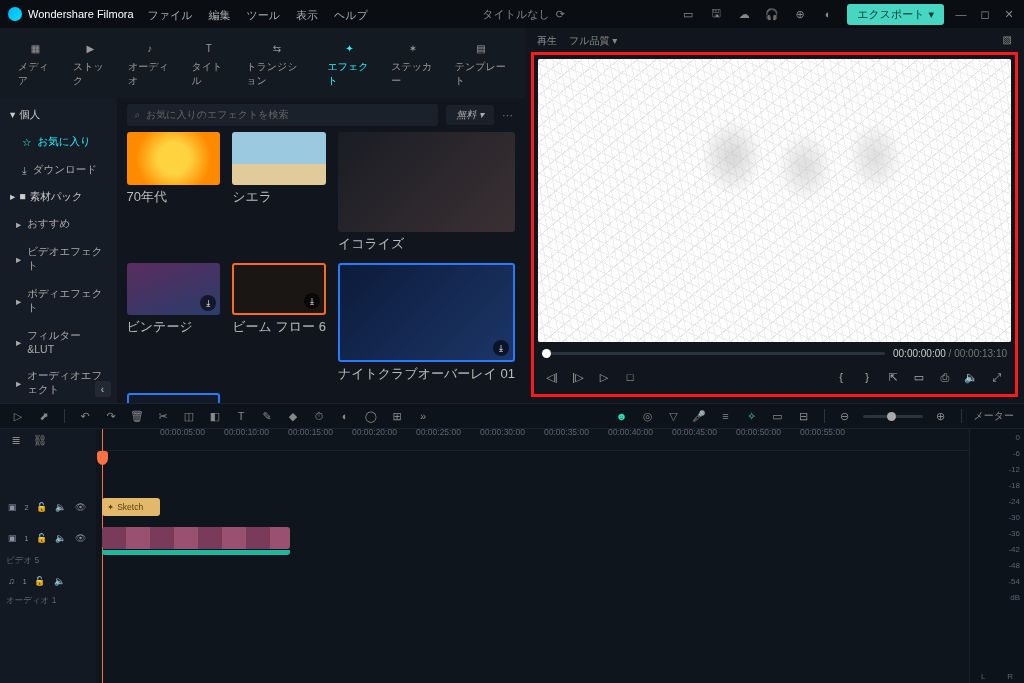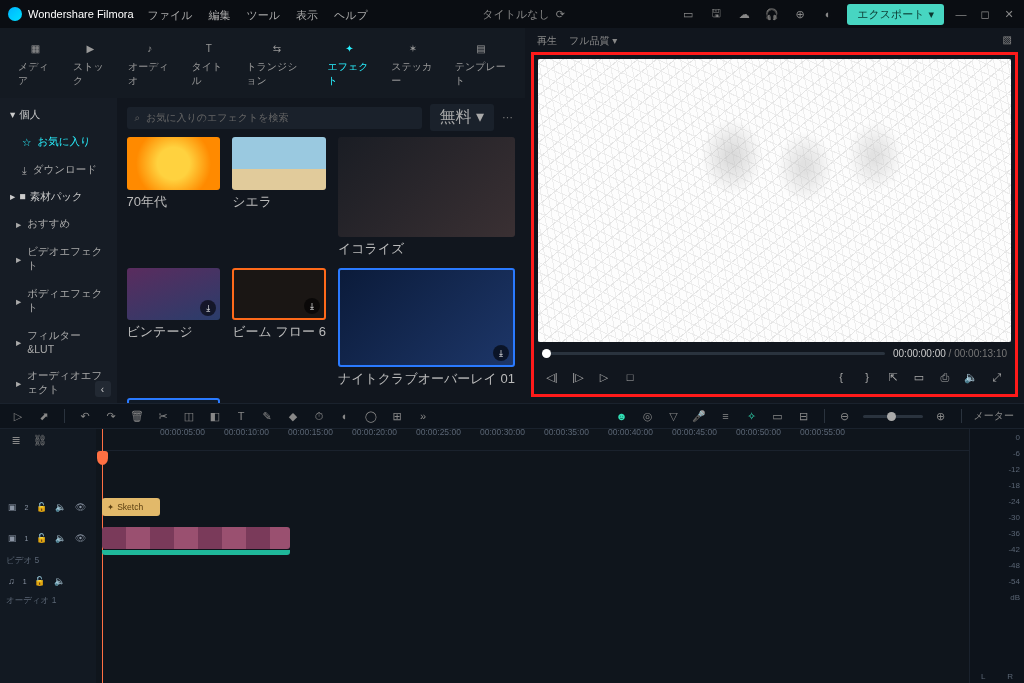--- a/index.html
+++ b/index.html
@@ -26,21 +26,21 @@
 .sidebar { width: 118px; background: #161c25; padding: 4px 0; font-size: 10.5px; position:relative;}
 .side-hdr { padding: 6px 10px; color: #ccc; display:flex; gap:4px;}
 .side-item { padding: 7px 10px 7px 22px; color: #aaa; display:flex; gap:6px; align-items:center;}
 .side-item.fav { color: #29f0ff; padding-left: 22px;}
 .side-item.sub { padding-left: 16px; }
 .collapse { position:absolute; bottom:6px; right:6px; width:16px; height:16px; background:#222933; border-radius:3px; display:flex; align-items:center; justify-content:center; font-size:10px;}
 
 .grid-area { flex:1; background:#11161e; display:flex; flex-direction:column;}
 .search-row { display:flex; align-items:center; gap:8px; padding:6px 10px;}
 .search-box { flex:1; background:#1a212b; border-radius:3px; padding:4px 8px; display:flex; gap:6px; align-items:center; color:#666; font-size:10px;}
-.free-chip { background:#1a212b; padding:3px 10px; border-radius:3px; font-size:16px; color:#aaa;}
+.free-chip { background:#1a212b; padding:3px 10px; border-radius:3px; font-size:10px; color:#aaa;font-style:italic;}
 .dots { color:#777; letter-spacing:2px;}
 
 .thumb-grid { flex:1; padding: 0 10px 6px; overflow-y:auto; display:grid; grid-template-columns: repeat(3, 1fr); gap: 10px 12px; }
 .thumb-grid::-webkit-scrollbar{width:6px;} .thumb-grid::-webkit-scrollbar-thumb{background:#2a3340;border-radius:3px;}
 .thumb { display:flex; flex-direction:column; gap:3px;}
 .thumb-img { width:100%; aspect-ratio: 16/9; background:#222a36; border-radius:3px; position:relative; overflow:hidden;}
 .thumb-label { font-size:13px; color:#bbb; white-space:nowrap; overflow:hidden; text-overflow:ellipsis;}
 .dl-badge { position:absolute; bottom:4px; right:4px; width:16px; height:16px; background:rgba(0,0,0,.6); border-radius:50%; display:flex; align-items:center; justify-content:center; font-size:9px; color:#fff;}
 .thumb.selected .thumb-img { outline: 3px solid #ffe600; outline-offset: -1px;}
 .surf-70 { background: radial-gradient(circle at 50% 50%, #ffd23f 30%, #ff8a00 70%); }

